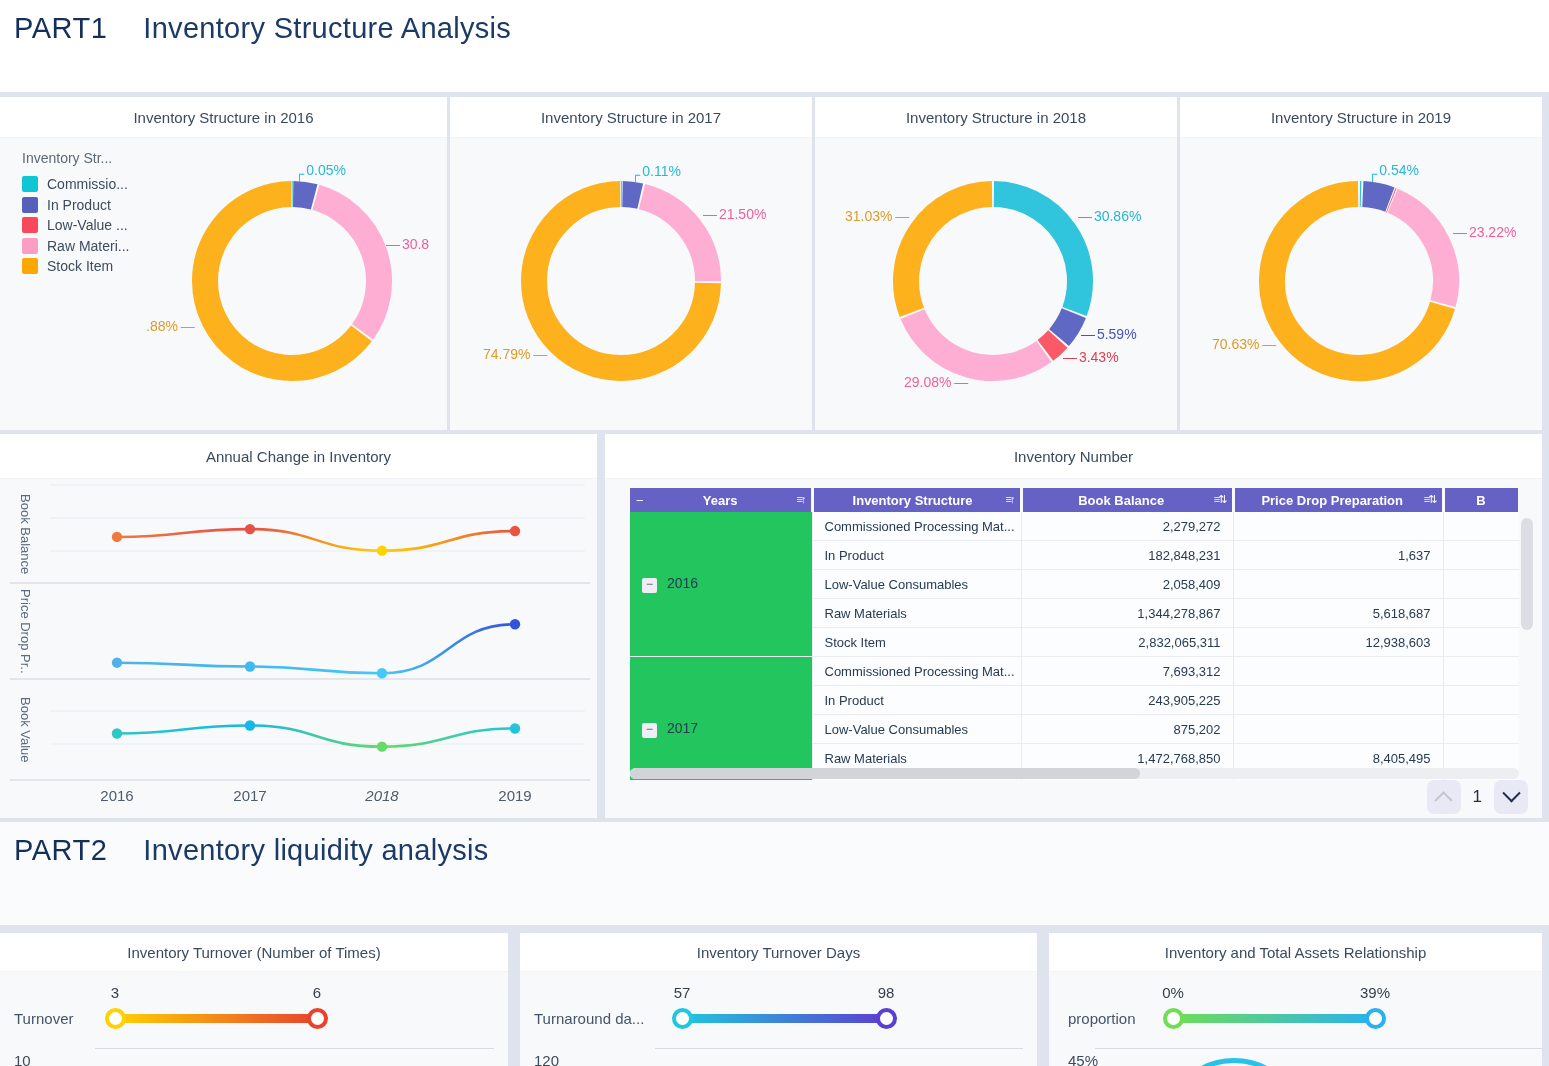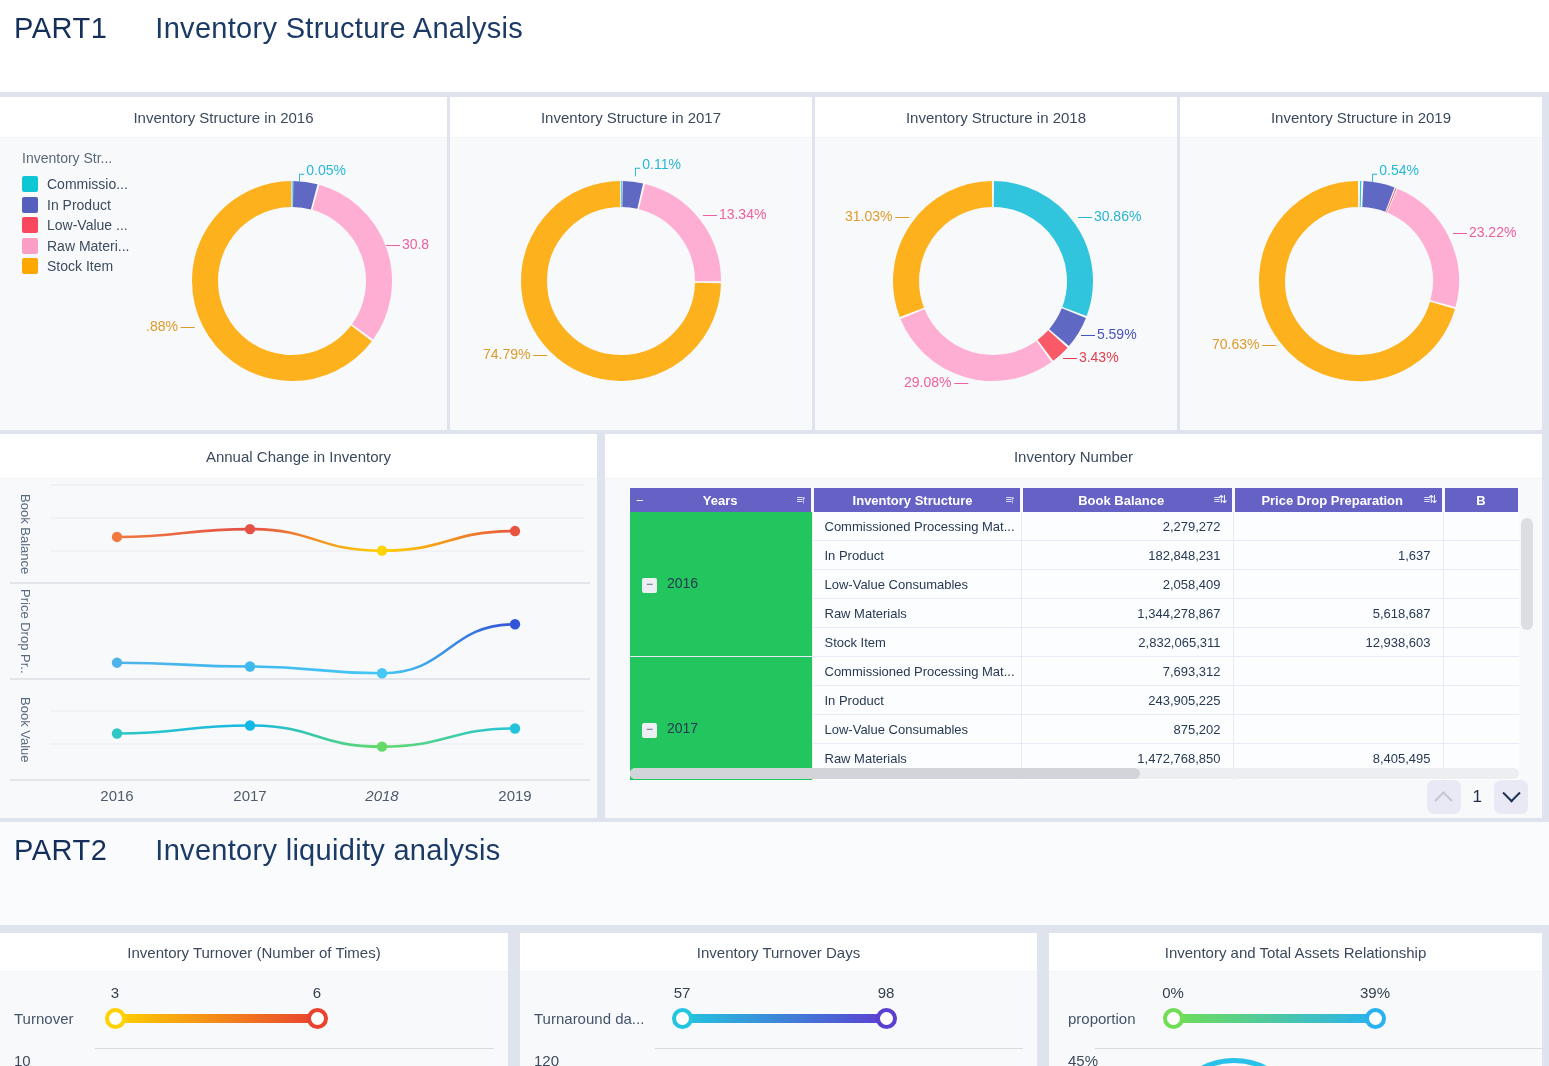--- a/index.html
+++ b/index.html
@@ -6,21 +6,21 @@
   body{
     width:1549px;height:1066px;position:relative;overflow:hidden;
     background:#dee3ee;font-family:"Liberation Sans",sans-serif;
     -webkit-font-smoothing:antialiased;
   }
   
   .part-strip{position:absolute;left:0;width:100%;background:#fdfdfe}
   #part1{top:0;height:92px;background:#ffffff}
   #part2{top:822px;height:103px;background:#fafbfd}
   .part-num{font-size:29px;color:#14305a;display:inline-block;margin:12px 8px 0 14px;letter-spacing:.5px}
-  .part-title{font-size:29px;color:#1c3a66;display:inline-block;margin-left:40px;letter-spacing:.3px}
+  .part-title{font-size:29px;color:#1c3a66;display:inline-block;margin-left:28px;letter-spacing:.3px}
   
   .panel{background:#f8f9fb;position:relative;overflow:hidden}
   .ptitle{background:#fff;display:flex;align-items:center;justify-content:center;
           font-size:15px;color:#3a4a5e;border-bottom:1px solid #f1f3f6}
   
   #donut-row{position:absolute;left:0;top:97px;width:1542px;height:333px;display:flex;gap:3px}
   .donut-panel{flex:1 1 0}
   .donut-panel:first-child{flex:0 0 447px}
   .donut-panel .ptitle{height:40px}
   .donut-body{position:relative;height:293px}
@@ -127,22 +127,22 @@
   </div>
   <div class="panel donut-panel">
     <div class="ptitle">Inventory Structure in 2017</div>
     <div class="donut-body" id="donut-1">
         <svg width="212" height="212" viewBox="0 0 212 212" style="position:absolute;left:65px;top:37px">
           <path d="M 105.85 19.00 A 87 87 0 0 1 106.76 19.00" fill="none" stroke="#30c5dd" stroke-width="26"></path>
           <path d="M 107.51 19.01 A 87 87 0 0 1 125.21 21.15" fill="none" stroke="#5f68c3" stroke-width="26"></path>
           <path d="M 126.98 21.57 A 87 87 0 0 1 193.00 106.24" fill="none" stroke="#ffaed3" stroke-width="26"></path>
           <path d="M 192.98 108.06 A 87 87 0 1 1 105.09 19.00" fill="none" stroke="#fcb11d" stroke-width="26"></path>
         </svg>
-        <div class="dlabel" style="left: 181px; top: 18px; color: rgb(39, 184, 216);"><span class="elbow">┌</span><span>0.11%</span></div>
-        <div class="dlabel" style="left: 253px; top: 68px; color: rgb(238, 95, 158);"><span class="dash">— </span><span>13.34%</span></div>
+        <div class="dlabel" style="left: 181px; top: 25px; color: rgb(39, 184, 216);"><span class="elbow">┌</span><span>0.11%</span></div>
+        <div class="dlabel" style="left: 253px; top: 68px; color: rgb(238, 95, 158);"><span class="dash">— </span><span>21.50%</span></div>
         <div class="dlabel" style="left: 33px; top: 208px; color: rgb(221, 155, 42);"><span>74.79%</span><span class="dash"> —</span></div>
       </div>
   </div>
   <div class="panel donut-panel">
     <div class="ptitle">Inventory Structure in 2018</div>
     <div class="donut-body" id="donut-2">
         <svg width="212" height="212" viewBox="0 0 212 212" style="position:absolute;left:72px;top:37px">
           <path d="M 106.91 19.00 A 87 87 0 0 1 187.49 136.46" fill="none" stroke="#30c5dd" stroke-width="26"></path>
           <path d="M 186.84 138.16 A 87 87 0 0 1 172.04 162.64" fill="none" stroke="#5f68c3" stroke-width="26"></path>
           <path d="M 170.84 164.01 A 87 87 0 0 1 158.40 175.45" fill="none" stroke="#fa5a68" stroke-width="26"></path>

